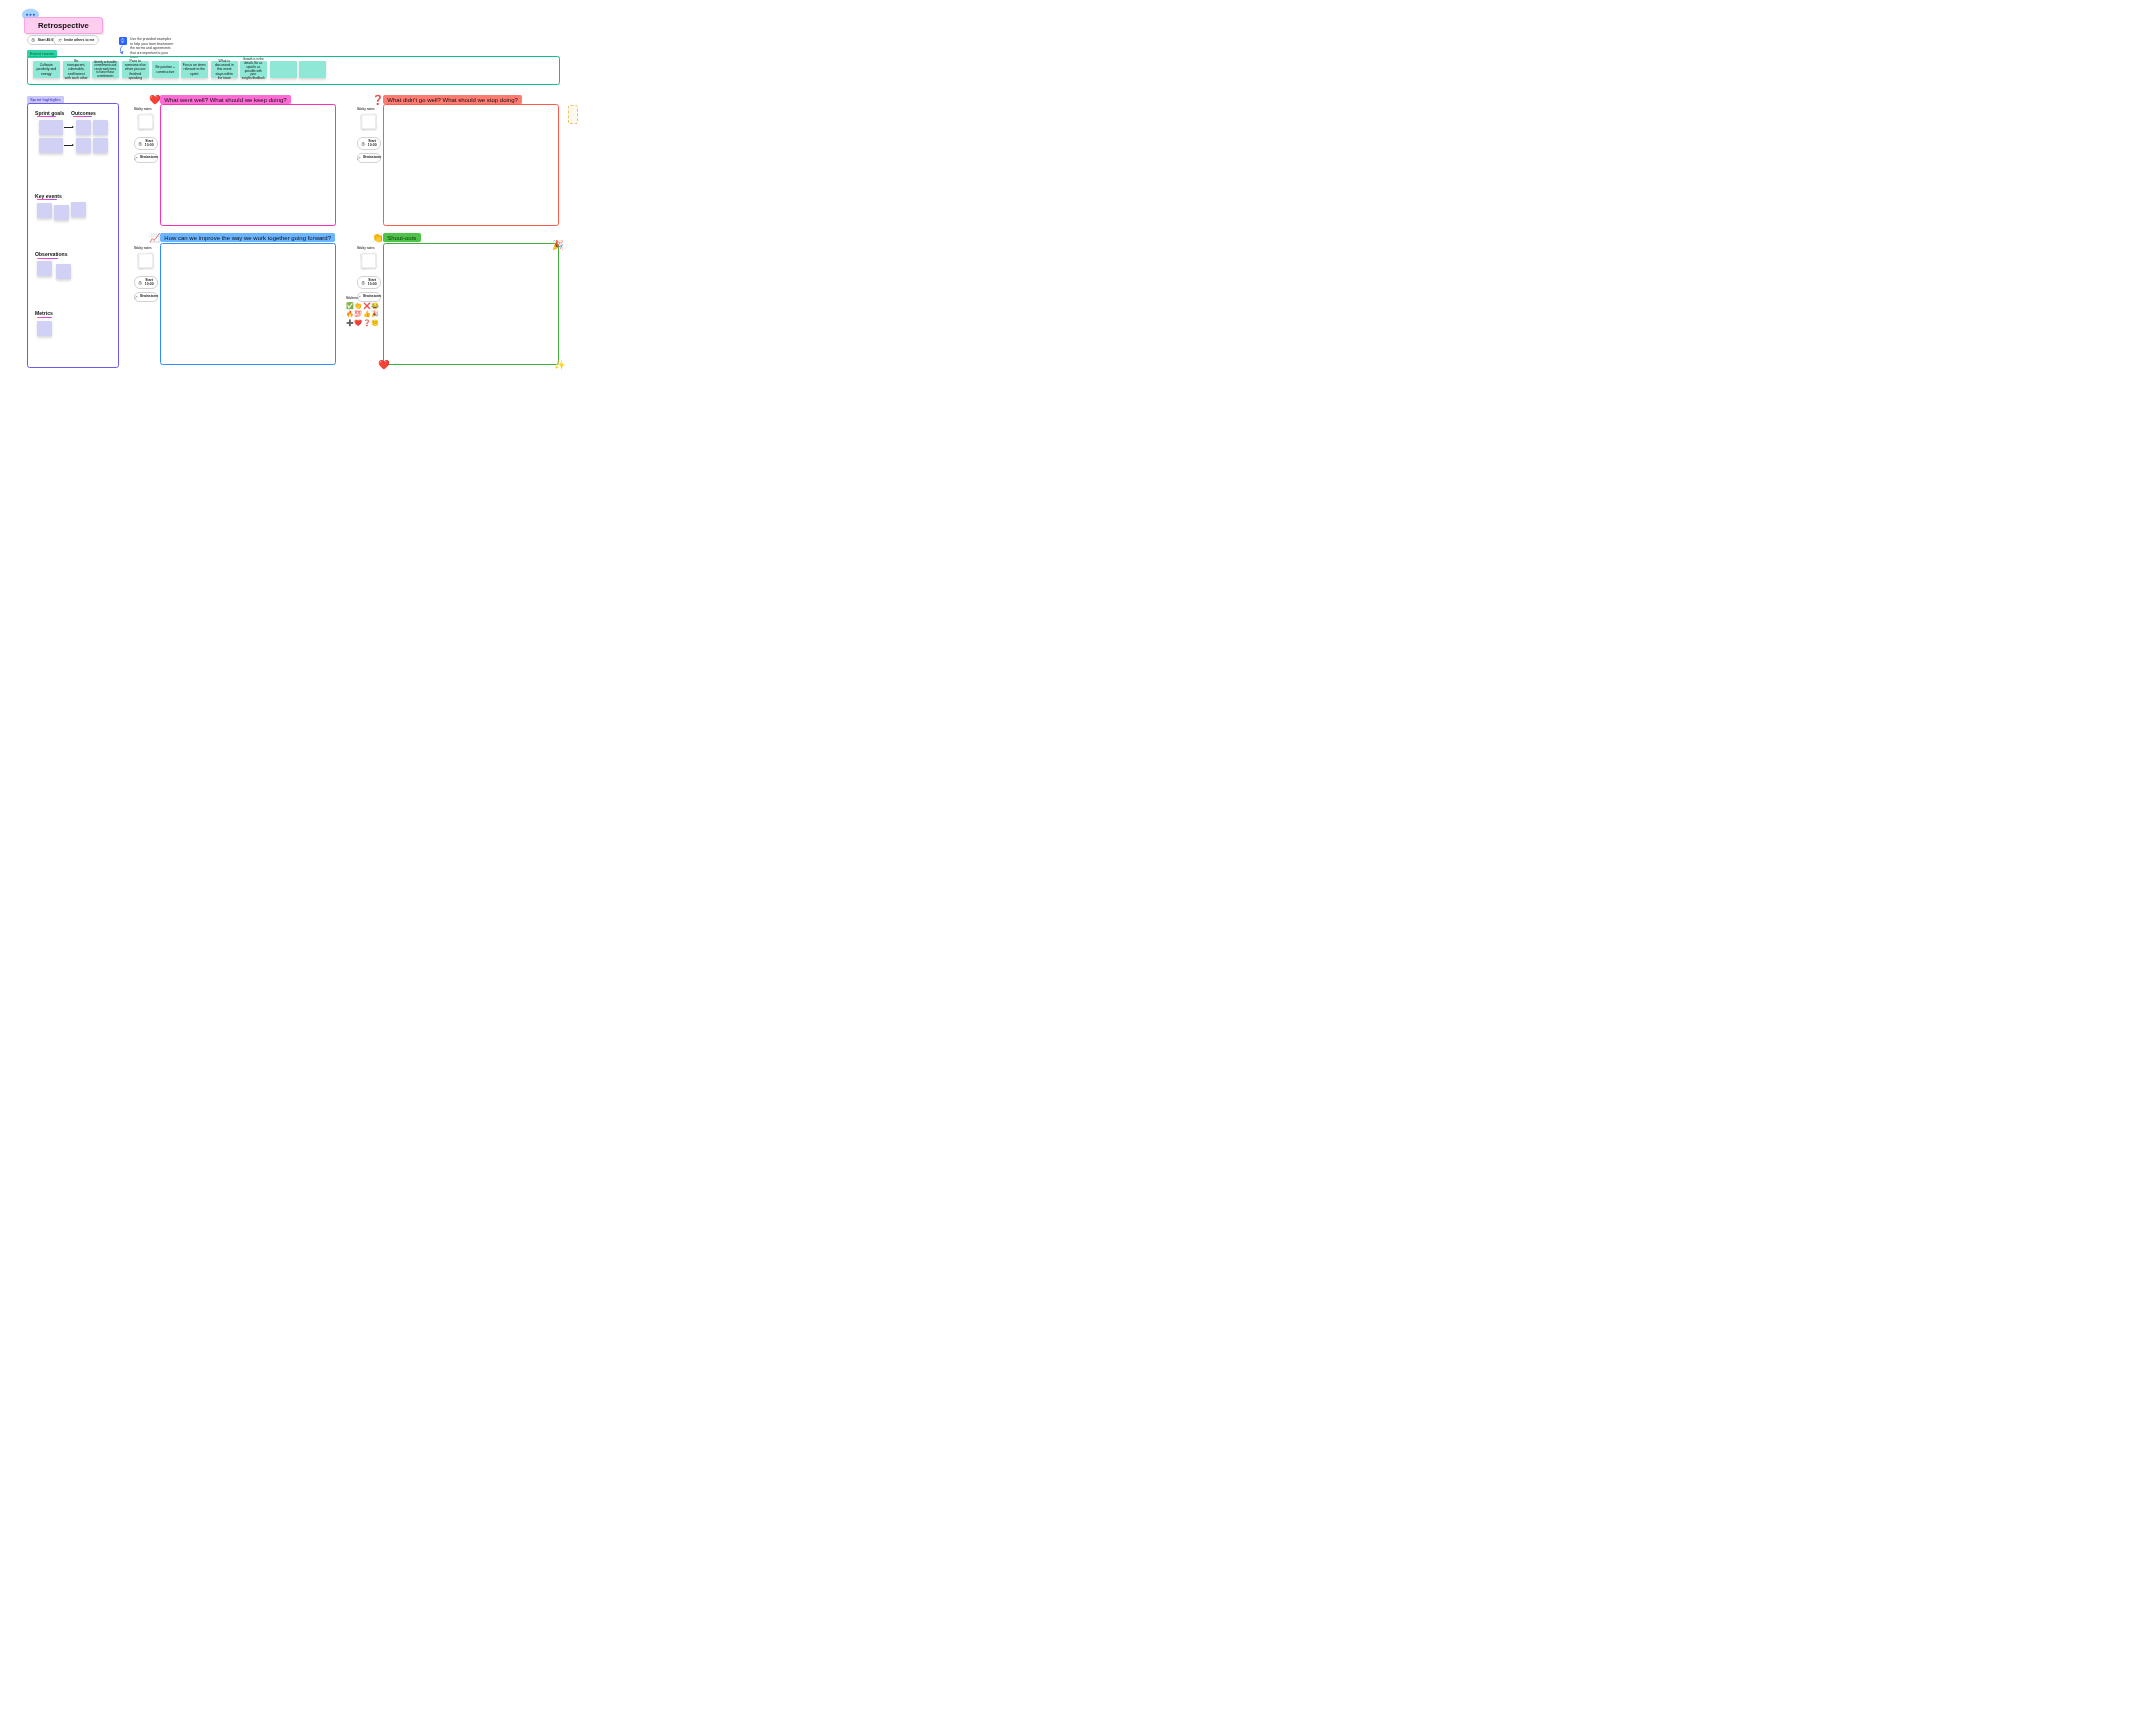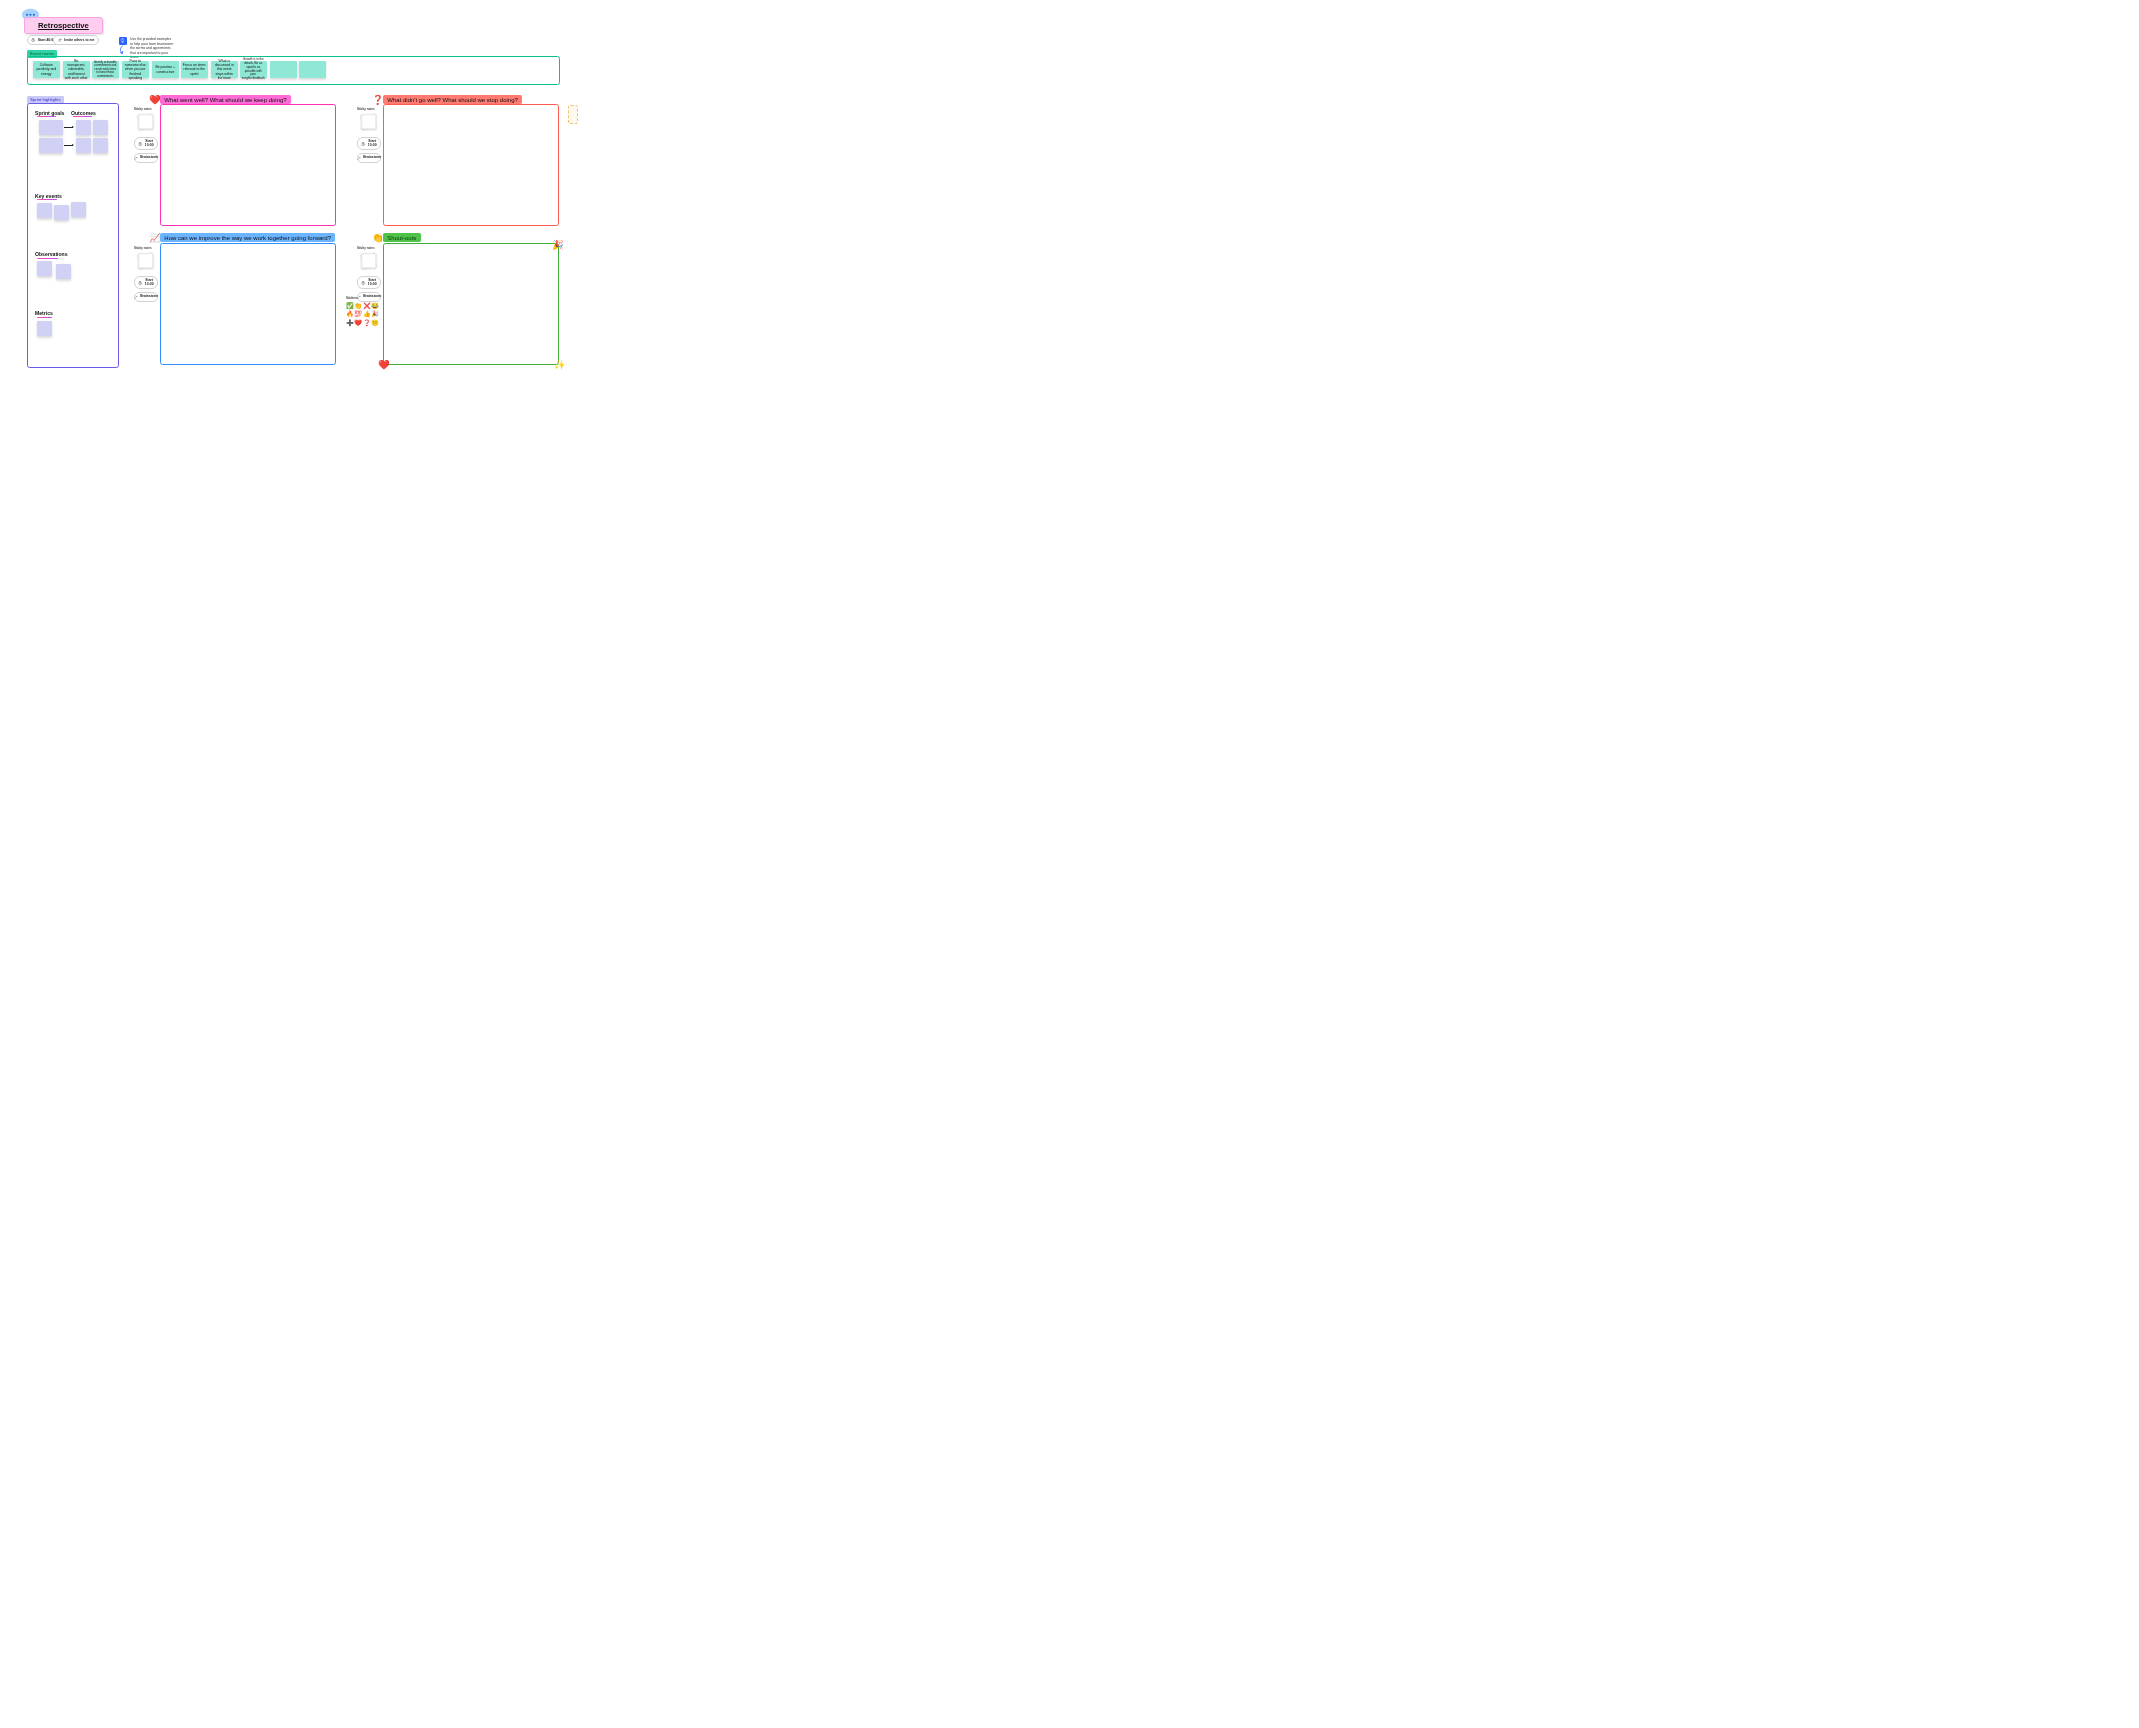--- a/index.html
+++ b/index.html
@@ -187,21 +187,21 @@
 
   <div style="position:absolute; left:21.4px; top:7.7px;">
     <svg width="19" height="15.4" viewBox="0 0 44 36">
       <path d="M22 2c11 0 20 6.2 20 13.8S33 29.6 22 29.6c-2.3 0-4.5-.3-6.6-.8L7 34l2.3-7.2C5 24.2 2 20.3 2 15.8 2 8.2 11 2 22 2z" fill="#a9d3ff"></path>
       <circle cx="14" cy="16" r="2.4" fill="#1e63d6"></circle>
       <circle cx="22" cy="16" r="2.4" fill="#1e63d6"></circle>
       <circle cx="30" cy="16" r="2.4" fill="#1e63d6"></circle>
     </svg>
   </div>
 
-  <div style="position:absolute; left:24px; top:16.7px; background:var(--label-pink); border:0.4px solid #f7a3df; border-radius:2.6px; padding:3px 13px; box-shadow: 1.3px 1.3px 0 rgba(0,0,0,.08); text-decoration: underline;">
+  <div style="position:absolute; left:24px; top:16.7px; background:var(--label-pink); border:0.4px solid #f7a3df; border-radius:2.6px; padding:3px 13px; box-shadow: 1.3px 1.3px 0 rgba(0,0,0,.08);">
     <span style="font-size:7.7px; font-weight:800;">Retrospective</span>
   </div>
 
   <div style="position:absolute; left:26.5px; top:35px;" class="pill">
     <span class="ic">
       <svg viewBox="0 0 24 24" width="4.3" height="4.3">
           <circle cx="12" cy="13" r="8" fill="none" stroke="#333" stroke-width="2"></circle>
           <path d="M12 8v5l3 2M9 3h6" stroke="#333" stroke-width="2" fill="none" stroke-linecap="round"></path>
         </svg>
     </span>

